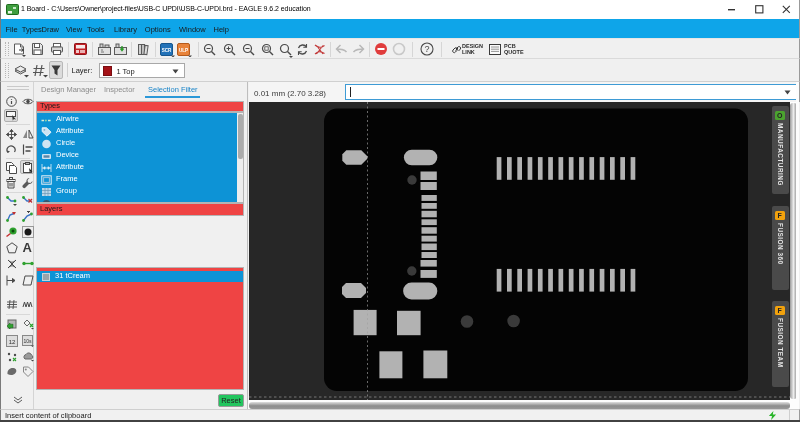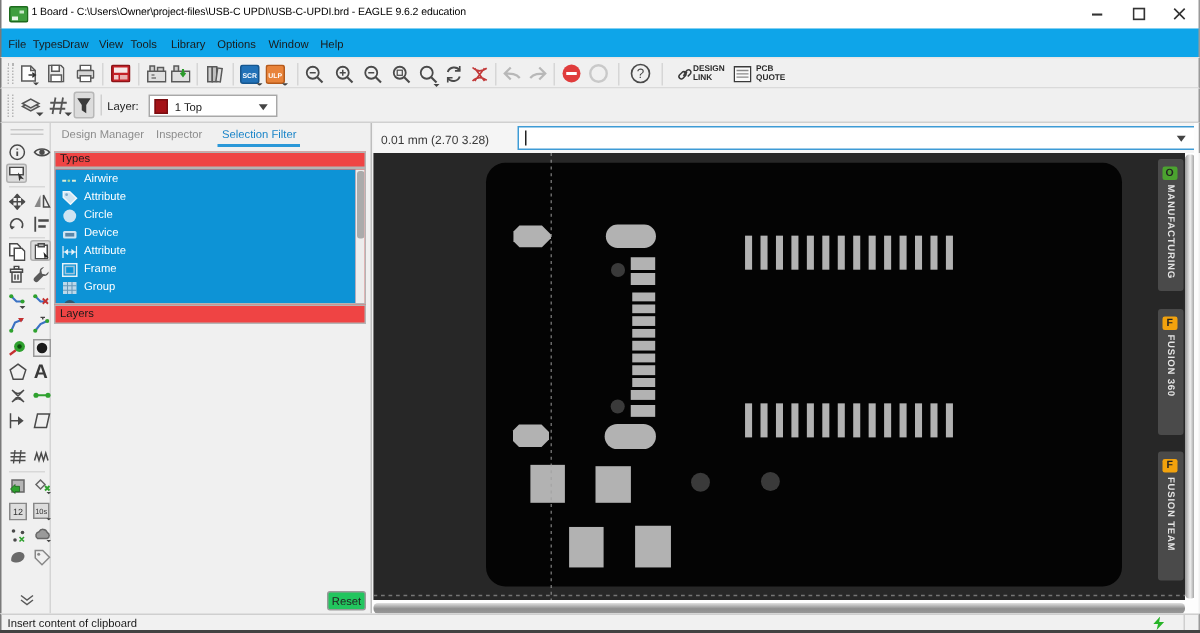--- a/index.html
+++ b/index.html
@@ -416,20 +416,25 @@
         <path d="M1 3.5 h9 M1 6.5 h9 M4 1 v8 M7 1 v8" stroke="#6898b8" stroke-width="0.7"></path>
       </svg>
   <span class="litem" style="left:19px;top:73px;color:#fff;">Group</span>
   <svg class="abs" style="left:4px;top:86px" width="11" height="6" viewBox="0 0 11 6">
         <circle cx="5.5" cy="5" r="4" fill="#35576e"></circle>
       </svg>
  </div>
  <div class="pbox" style="top:121px;height:13px;">
       <span class="abs" style="left:3px;top:0px;">Layers</span>
     </div>
+ <div class="pbox" style="top:184.5px;height:123.5px;overflow:hidden;">
+  <div class="abs" style="left:0;top:3px;width:206px;height:11.5px;background:#0d93d6;"></div>
+  <div class="abs" style="left:5px;top:5px;width:8px;height:8px;background:#9aa4aa;border:1px solid #c8d4da;"></div>
+  <span class="litem" style="left:18px;top:3.5px;color:#fff;">31 tCream</span>
+ </div>
  <div class="abs" style="left:183px;top:312px;width:26px;height:13px;background:#22c55e;border:1px solid #9a9a9a;border-radius:2px;font-size:7.5px;text-align:center;line-height:12px;color:#222;">Reset</div>
 </div>
 
 <div id="cmdbar">
  <span class="abs" style="left:5px;top:6.5px;font-size:8px;color:#3a3a3a;">0.01 mm (2.70 3.28)</span>
  <div id="cmdinput">
    <div class="abs" style="left:4px;top:2px;width:1px;height:10px;background:#222;"></div>
    <svg class="abs" style="right:5px;top:5px" width="7" height="5">
         <path d="M0.5 0.5 L6.5 0.5 L3.5 4.5 Z" fill="#444"></path>
       </svg>

